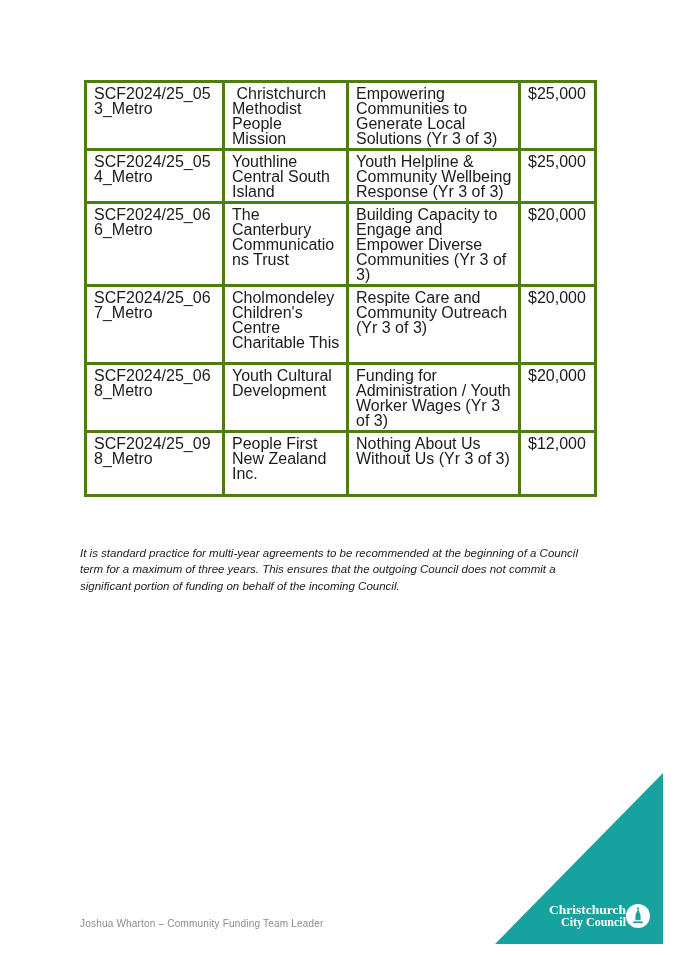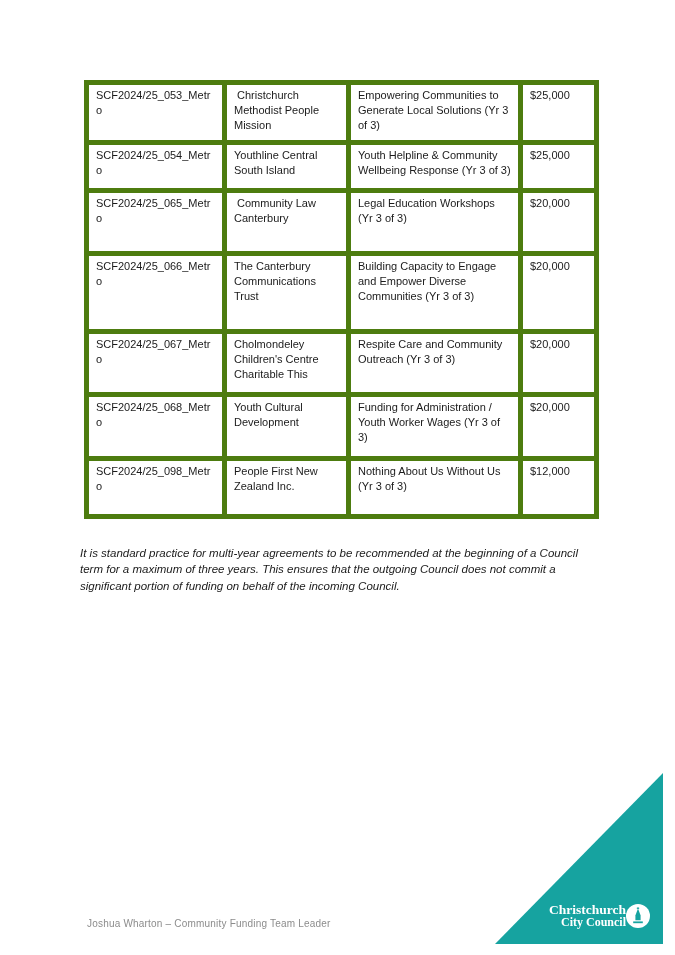--- a/index.html
+++ b/index.html
@@ -8,43 +8,43 @@
     font-family:"Liberation Sans", sans-serif; overflow:hidden;
   }
   .page { position:absolute; inset:0; background:#ffffff; }
 
   
   table.funding {
     position:absolute; left:84px; top:80px; width:510px;
     border-collapse:collapse; table-layout:fixed;
   }
   table.funding td {
-    border:5px solid #4d7c0f;
+    border:3px solid #4d7c0f;
     vertical-align:top;
     padding:3px 6px 2px 7px;
-    font-size:11px; line-height:15px; color:#1b1b1b;
+    font-size:16px; line-height:15px; color:#1b1b1b;
     white-space:pre-wrap; word-wrap:break-word;
   }
   table.funding tr:nth-child(1) { height:60px; }
   table.funding tr:nth-child(2) { height:48px; }
   table.funding tr:nth-child(3) { height:63px; }
   table.funding tr:nth-child(4) { height:78px; }
   table.funding tr:nth-child(5) { height:63px;margin-left:13px; }
   table.funding tr:nth-child(6) { height:64px; }
   table.funding tr:nth-child(7) { height:58px; }
 
   
   .note {
     position:absolute; left:80px; top:533px; width:502px;
     font-style:italic; font-size:11.5px; line-height:16.5px; color:#1b1b1b;
   }
 
   
   .footer-byline {
-    position:absolute; left:87px; top:918px;
+    position:absolute; left:80px; top:918px;
     font-size:10px; color:#8c8c8c; letter-spacing:0.2px;
   }
 
   
   .corner-triangle {
     position:absolute; left:495px; top:773px; width:168px; height:171px;
     background:#16a3a0;
     clip-path:polygon(100% 0, 100% 100%, 0 100%);
   }
 
@@ -78,26 +78,20 @@
           <td>SCF2024/25_053_Metro</td>
           <td> Christchurch Methodist People Mission</td>
           <td>Empowering Communities to Generate Local Solutions (Yr 3 of 3)</td>
           <td>$25,000</td>
         </tr>
         <tr>
           <td>SCF2024/25_054_Metro</td>
           <td>Youthline Central South Island</td>
           <td>Youth Helpline &amp; Community Wellbeing Response (Yr 3 of 3)</td>
           <td>$25,000</td>
-        </tr>
-        <tr>
-          <td>SCF2024/25_065_Metro</td>
-          <td> Community Law Canterbury</td>
-          <td>Legal Education Workshops (Yr 3 of 3)</td>
-          <td>$20,000</td>
         </tr>
         <tr>
           <td>SCF2024/25_066_Metro</td>
           <td>The Canterbury Communications Trust</td>
           <td>Building Capacity to Engage and Empower Diverse Communities (Yr 3 of 3)</td>
           <td>$20,000</td>
         </tr>
         <tr>
           <td>SCF2024/25_067_Metro</td>
           <td>Cholmondeley Children's Centre Charitable This</td>

